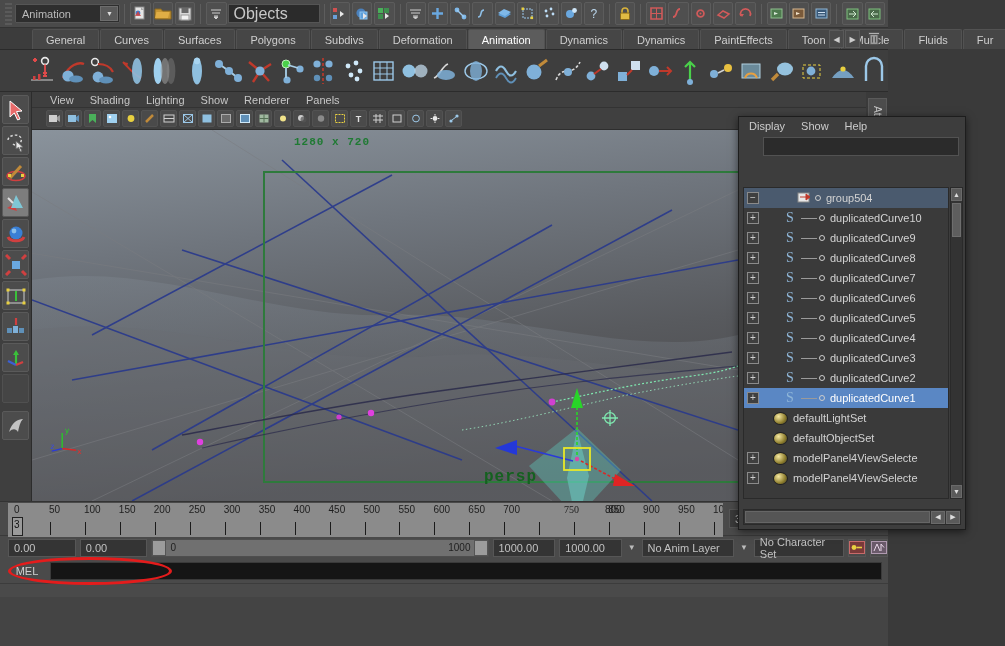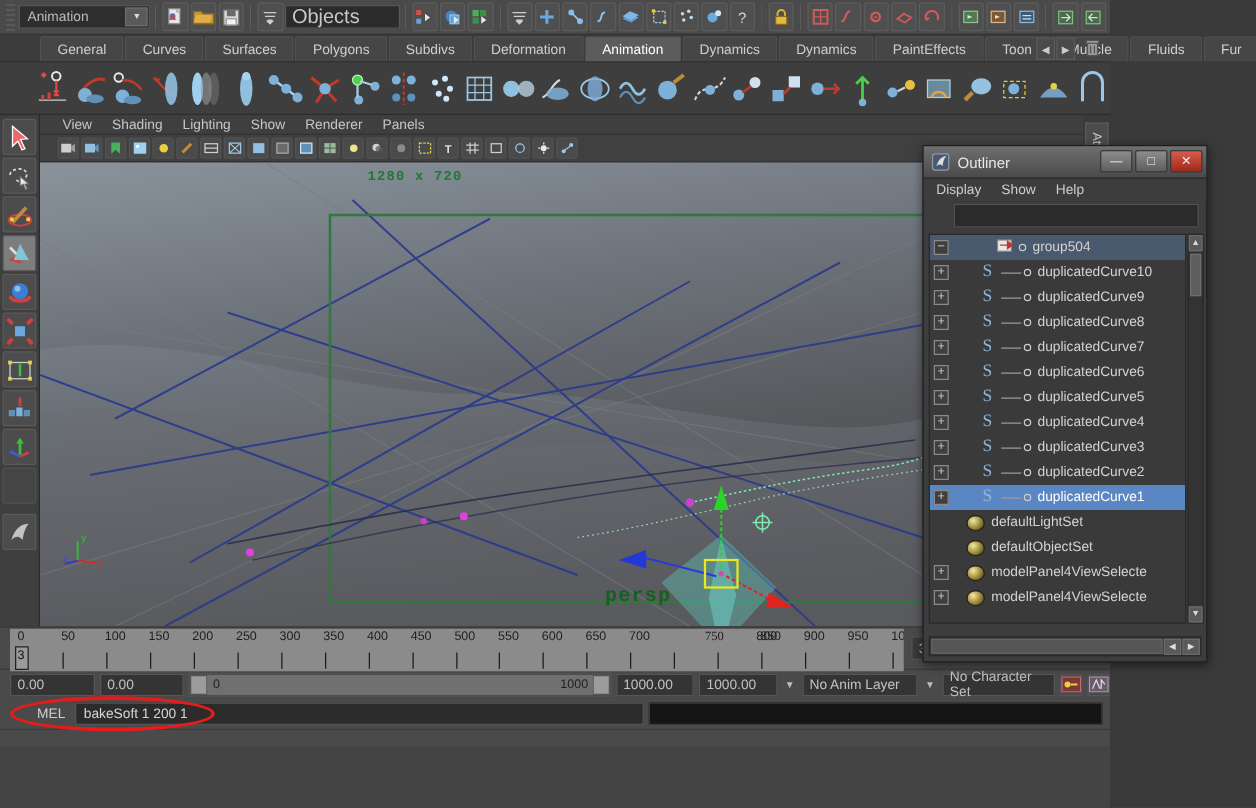--- a/index.html
+++ b/index.html
@@ -143,21 +143,21 @@
     display:flex;align-items:center;padding-left:5px;font-size:11px;}
   .rangetrack{height:18px;background:#707070;border:1px solid #4e4e4e;position:relative;display:flex;align-items:center;}
   .rangetrack .lh{width:14px;height:16px;background:#9c9c9c;border:1px solid #555;margin-left:0;}
   .rangetrack .lv{font-size:10px;color:#1f1f1f;margin-left:4px;}
   .rangetrack .rv{position:absolute;right:17px;font-size:10px;color:#1f1f1f;}
   .rangetrack .rh{position:absolute;right:0;width:14px;height:16px;background:#9c9c9c;border:1px solid #555;}
   .dd{width:14px;height:18px;display:flex;align-items:center;justify-content:center;font-size:8px;color:#bbb;}
   .smallico{width:20px;height:18px;border:1px solid #555;background:#4a4a4a;display:flex;align-items:center;justify-content:center;font-size:9px;}
 
   
-  .cmdline{height:24px;background:#4a4a4a;display:flex;align-items:center;padding-left:22px;gap:0;position:relative;}
+  .cmdline{height:24px;background:#4a4a4a;display:flex;align-items:center;padding-left:8px;gap:0;position:relative;}
   .mel{width:38px;font-size:11px;color:#cfcfcf;text-align:center;}
   .cmdinput{flex:0 0 455px;height:18px;background:#2b2b2b;border:1px solid #555;
     color:#d5d5d5;font-size:11px;display:flex;align-items:center;padding-left:6px;}
   .cmdoutput{flex:1;height:18px;background:#151515;border:1px solid #3a3a3a;margin-left:4px;margin-right:6px;}
   .helpline{height:14px;background:#4a4a4a;border-top:1px solid #3c3c3c;}
   .annot{
     position:absolute;left:8px;top:-2px;width:164px;height:28px;
     border:3px solid #e41c1c;border-radius:50%;pointer-events:none;z-index:60;
   }
   .restext{position:absolute;left:494px;top:150px;color:#1f7a33;font-size:11px;
@@ -998,39 +998,26 @@
     <div class="smallico">
       <svg width="16" height="13" viewBox="0 0 16 13">
           <rect x="0.5" y="0.5" width="15" height="12" fill="#6a5a6a" stroke="#b09ab0"></rect>
           <path d="M3 10L6 3l3 7M10 10V3l3 3.5" stroke="#e8d8e8" fill="none"></path>
         </svg>
     </div>
   </div>
 
   <div class="cmdline">
     <div class="mel">MEL</div>
-    <div class="cmdinput">bakeSoft 1 200 1</div>
     <div class="cmdoutput"></div>
     <div class="annot"></div>
   </div>
   <div class="helpline"></div>
 
   <div class="outliner">
-    <div class="ol-title">
-      <svg width="15" height="15" viewBox="0 0 15 15">
-          <rect x="1" y="1" width="13" height="13" rx="2" fill="#4a5a6a" stroke="#8a9aaa"></rect>
-          <path d="M4 11c2-6 5-8 8-8-2 2-2.5 5-3 8-1-2-3-2-5 0z" fill="#dcdcdc"></path>
-        </svg>
-      <span class="t">Outliner</span>
-      <div class="winbtns">
-        <div class="winbtn">—</div>
-        <div class="winbtn">□</div>
-        <div class="winbtn close">✕</div>
-      </div>
-    </div>
     <div class="ol-menubar">
       <span>Display</span>
       <span>Show</span>
       <span>Help</span>
     </div>
     <div class="ol-search" title=""></div>
 
     <div class="ol-body" id="ol-body">
         <div class="ol-row top">
           <div class="plus">−</div>

